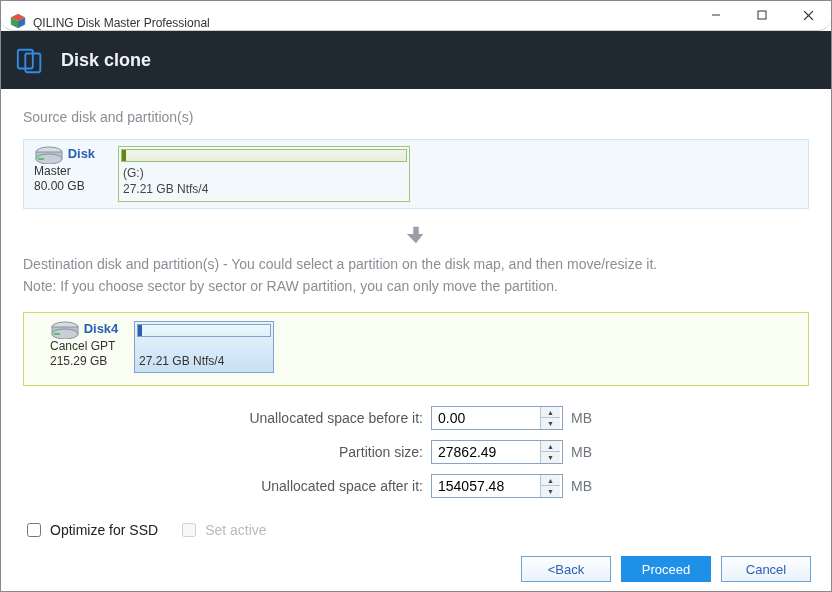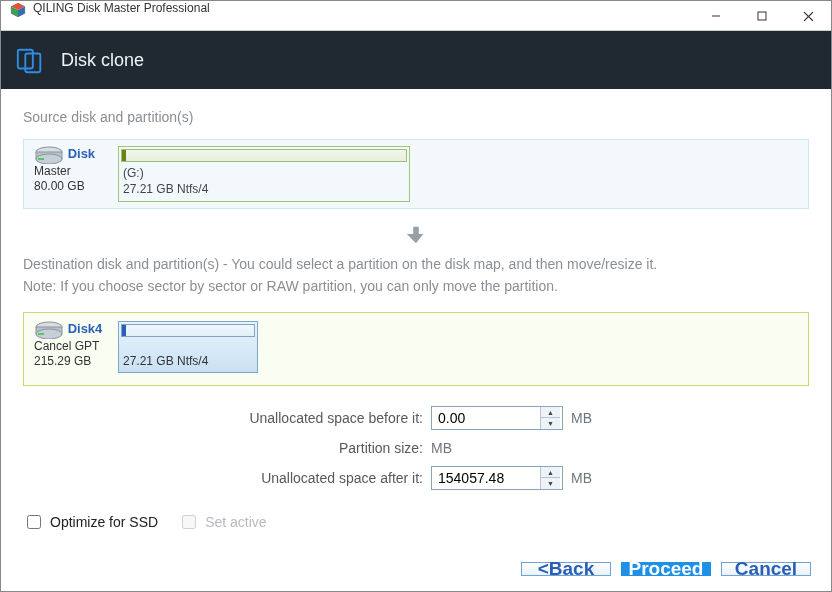--- a/index.html
+++ b/index.html
@@ -10,23 +10,24 @@
     background: #fff;
     color: #333;
     width: 832px;
     height: 592px;
     overflow: hidden;
     border: 1px solid #888;
   }
   .titlebar {
     height: 30px;
     display: flex;
-    align-items: flex-start;
+    align-items: flex-end;
     border-bottom: 1px solid #ccc;
     background: #fff;
+    border-radius: 13px;
   }
   .titlebar .app-ico {
     width: 18px; height: 18px;
     margin: 0 6px 0 8px;
     display: flex; align-items: center; justify-content: center;
   }
   .titlebar .app-title {
     font-size: 12px;
     color: #333;
     flex: 0 0 auto;
@@ -44,41 +45,41 @@
     align-items: center;
     padding-left: 14px;
     gap: 16px;
   }
   .header .clone-icon {
     width: 30px; height: 30px;
   }
   .header .page-title {
     color: #eef3f9;
     font-size: 18px;
-    font-weight: 400;
+    font-weight: 700;
   }
   .content {
     padding: 20px 22px 0 22px;
   }
   .section-label {
     color: #8a8f95;
     font-size: 14px;
     margin-bottom: 14px;
   }
   .disk-row {
     display: flex;
     align-items: stretch;
     border: 1px solid #cfe6f7;
     background: #f3f8fc;
     padding: 6px 8px;
   }
   .disk-row.dest {
     border: 1px solid #cdd86e;
     background: #fafdf1;
-    padding: 8px 8px;
+    padding: 8px 24px;
   }
   .disk-info {
     width: 86px;
     padding-left: 2px;
   }
   .disk-info .disk-ico {
     width: 30px; height: 18px;
     display: inline-block; vertical-align: middle;
   }
   .disk-name {
@@ -192,26 +193,26 @@
 
   .footer {
     position:absolute; bottom:0; left:0; right:0;
     height: 44px;
     border-top: none;
     display:flex; justify-content:flex-end; align-items:center;
     padding-right: 20px; gap:10px;
     background:#fff;
   }
   .btn {
-    min-width: 90px; height:14px;
+    min-width: 90px; height:26px;
     border:1px solid #6fa3d6;
     background: linear-gradient(#fdfefe,#eaf2fa);
     color:#2a5fb5;
-    font-size:19px;
-    display:flex; align-items:center; justify-content:center;font-weight:bold;
+    font-size:13px;
+    display:flex; align-items:center; justify-content:center;
   }
   .btn.primary {
     background:#1e90e8;
     border-color:#1e90e8;
     color:#fff;
   }
   .main-area { position:relative; height: 502px; }
 </style>
 </head>
 <body>
@@ -334,20 +335,27 @@
         <input value="0.00" style="">
         <div class="spin">
           <button>▲</button>
           <button>▼</button>
         </div>
       </div>
       <span class="unit">MB</span>
     </div>
     <div class="field-row">
       <label>Partition size:</label>
+      <div class="num-input">
+        <input value="27862.49" style="">
+        <div class="spin">
+          <button>▲</button>
+          <button>▼</button>
+        </div>
+      </div>
       <span class="unit">MB</span>
     </div>
     <div class="field-row">
       <label>Unallocated space after it:</label>
       <div class="num-input">
         <input value="154057.48" style="">
         <div class="spin">
           <button>▲</button>
           <button>▼</button>
         </div>

